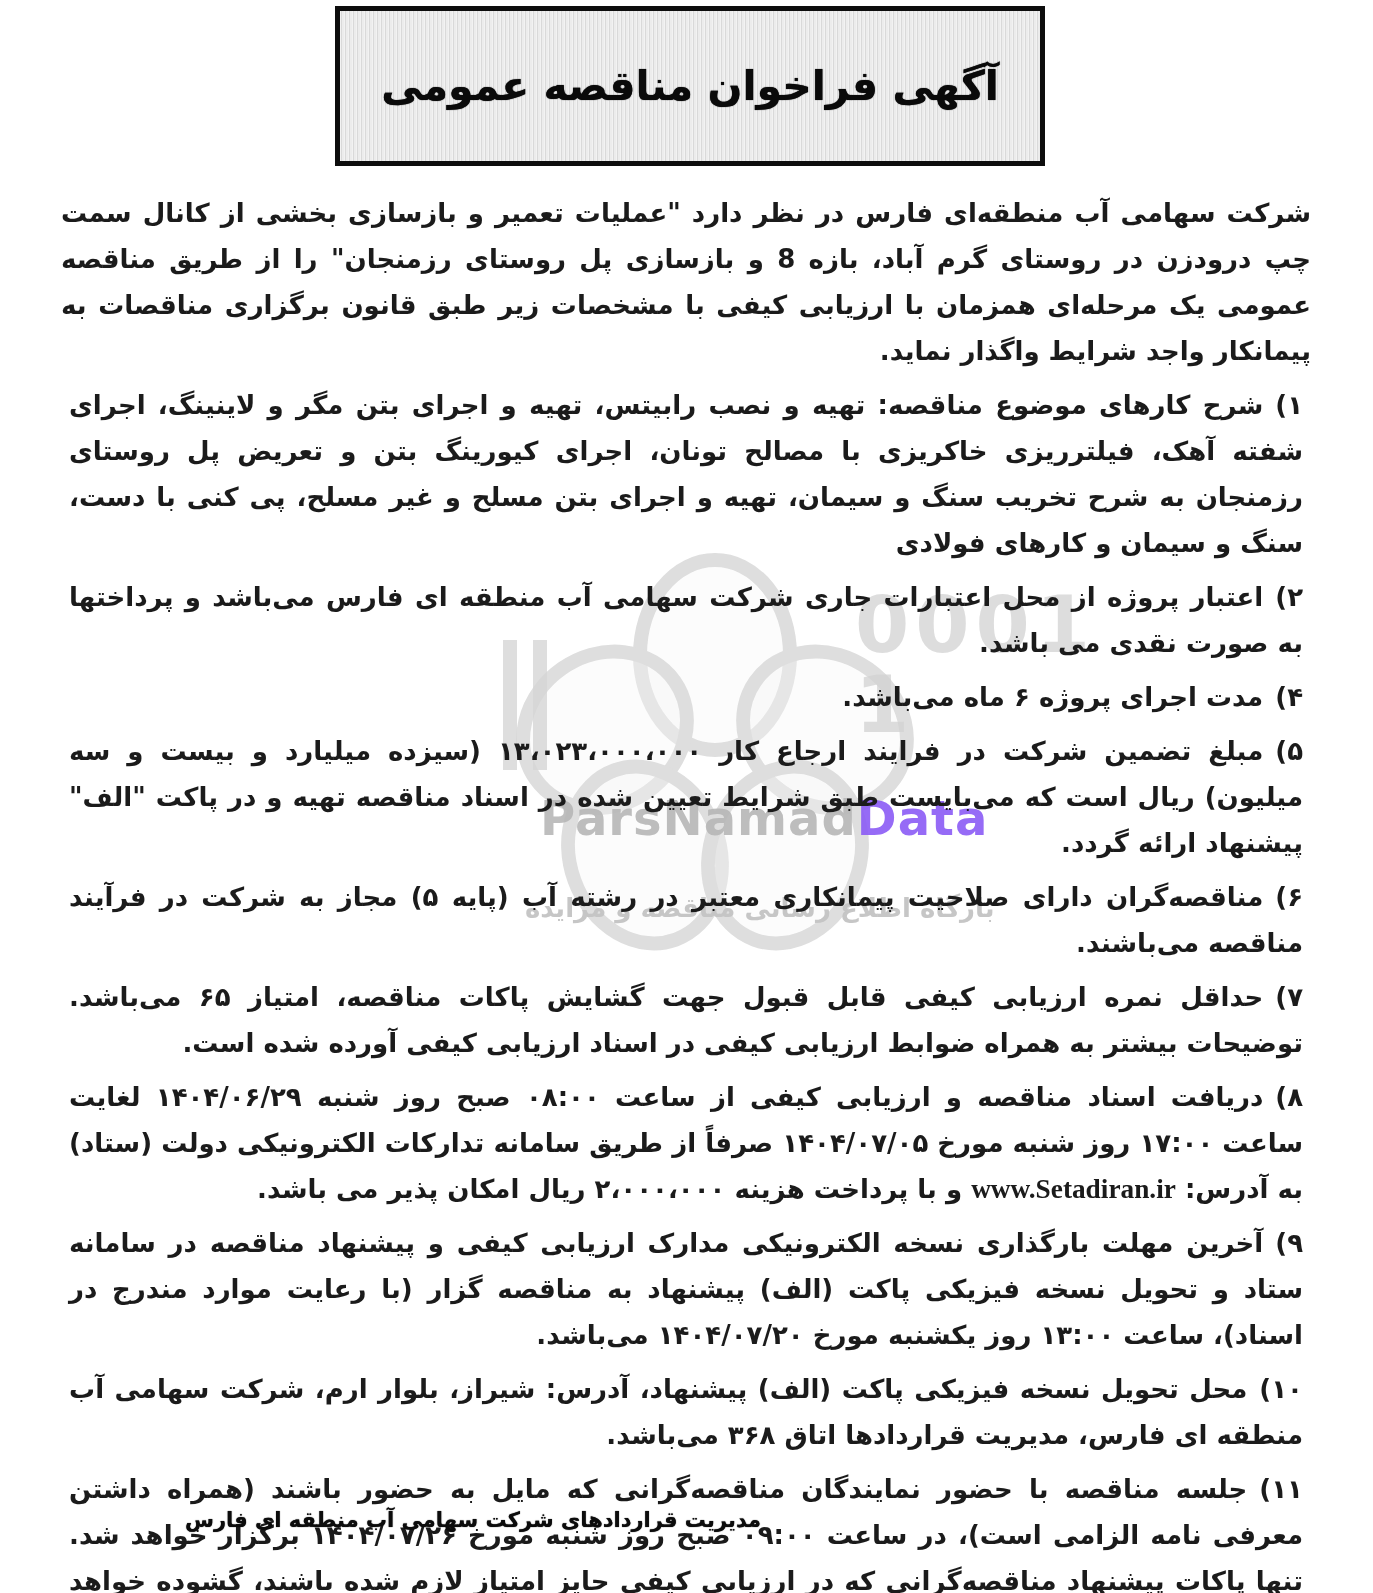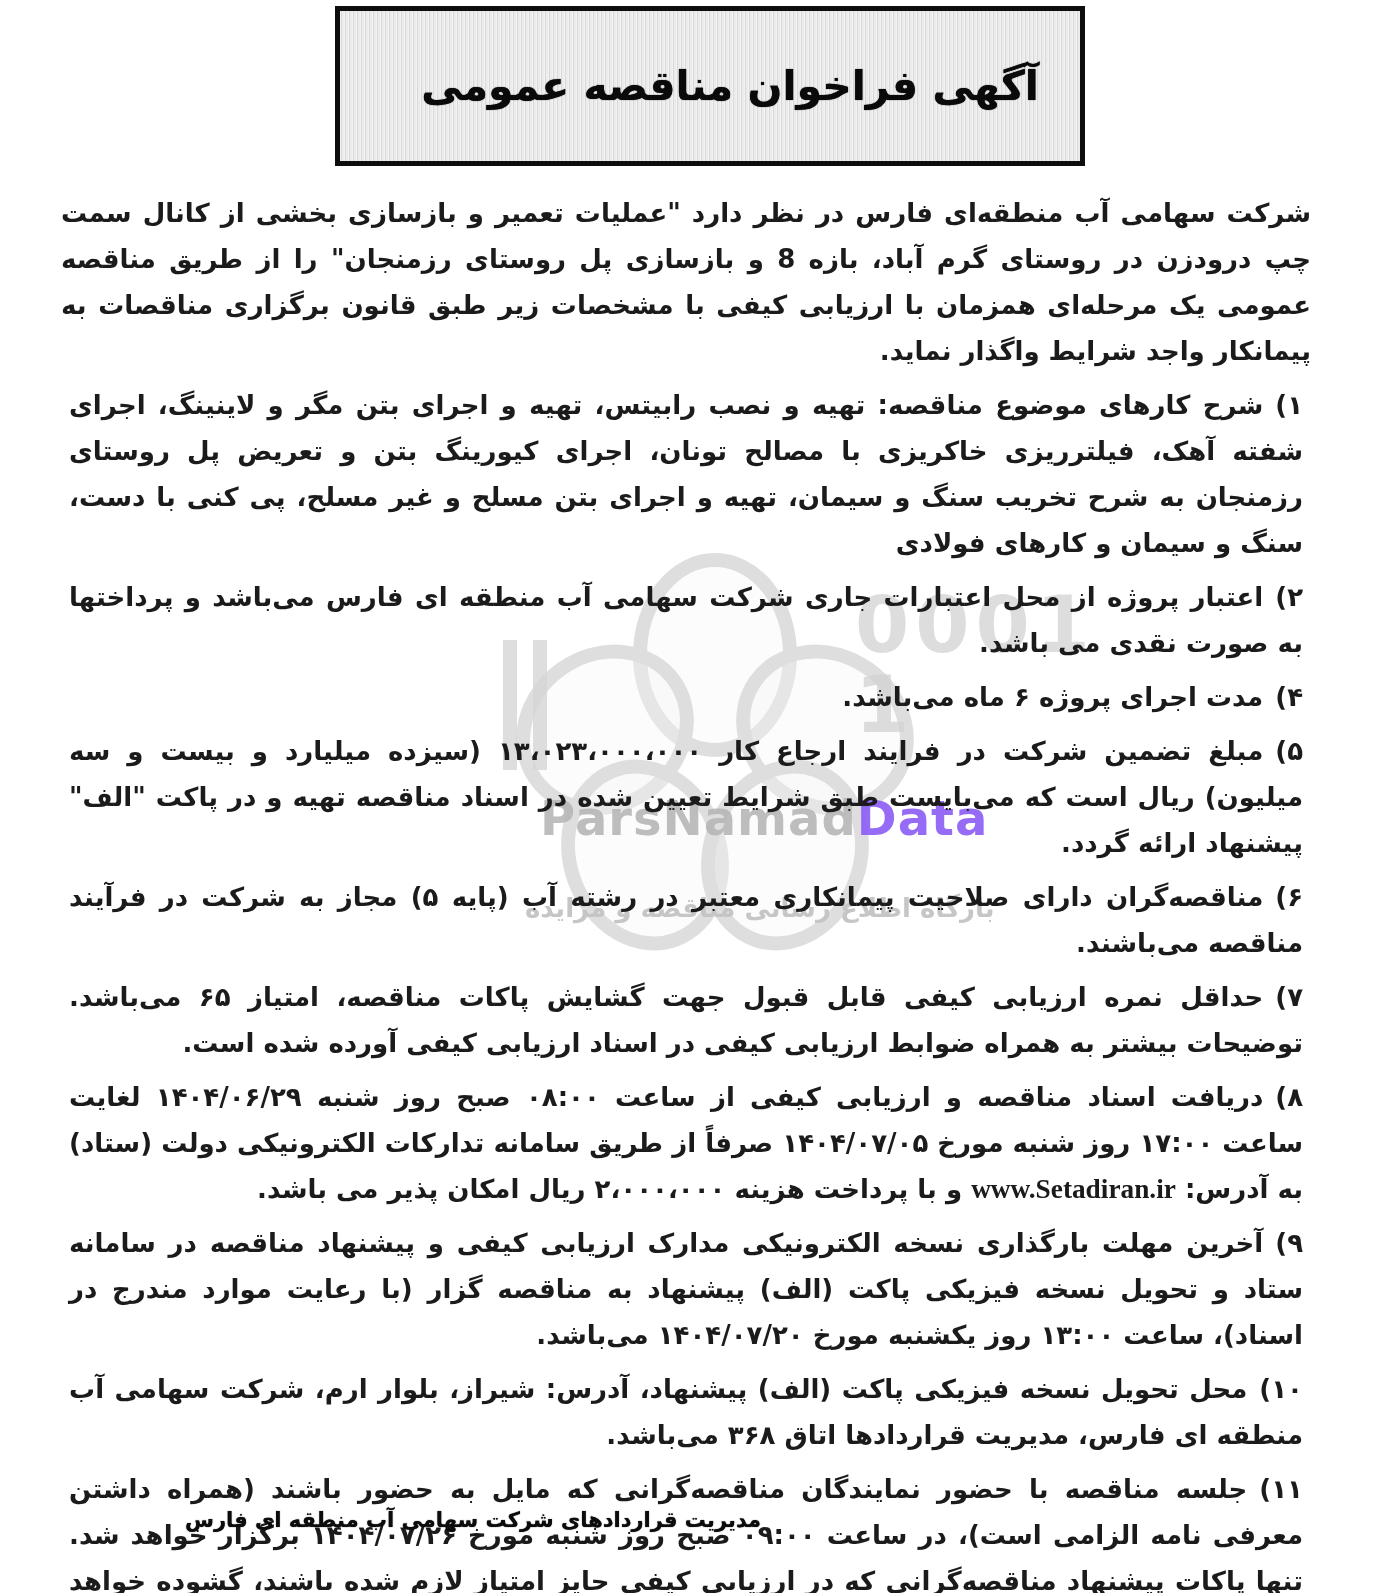--- a/index.html
+++ b/index.html
@@ -18,21 +18,21 @@
     position:absolute;
     left:335px;top:6px;
     width:700px;height:150px;
     border:5px solid #0d0d0d;
     background:
       repeating-linear-gradient(90deg,
         #f2f2f2 0px,#f2f2f2 1px,
         #d9d9d9 1px,#d9d9d9 2px,
         #ececec 2px,#ececec 4px),
       #e9e9e9;
-    display:flex;align-items:center;justify-content:center;padding-left:40px;
+    display:flex;align-items:center;justify-content:center;
   }
   .title-text{
     font-size:41px;
     font-weight:bold;
     color:#0a0a0a;
     text-shadow:0 0 1px #0a0a0a;
     letter-spacing:0.5px;
   }
   
   .watermark{position:absolute;z-index:0;pointer-events:none;}

